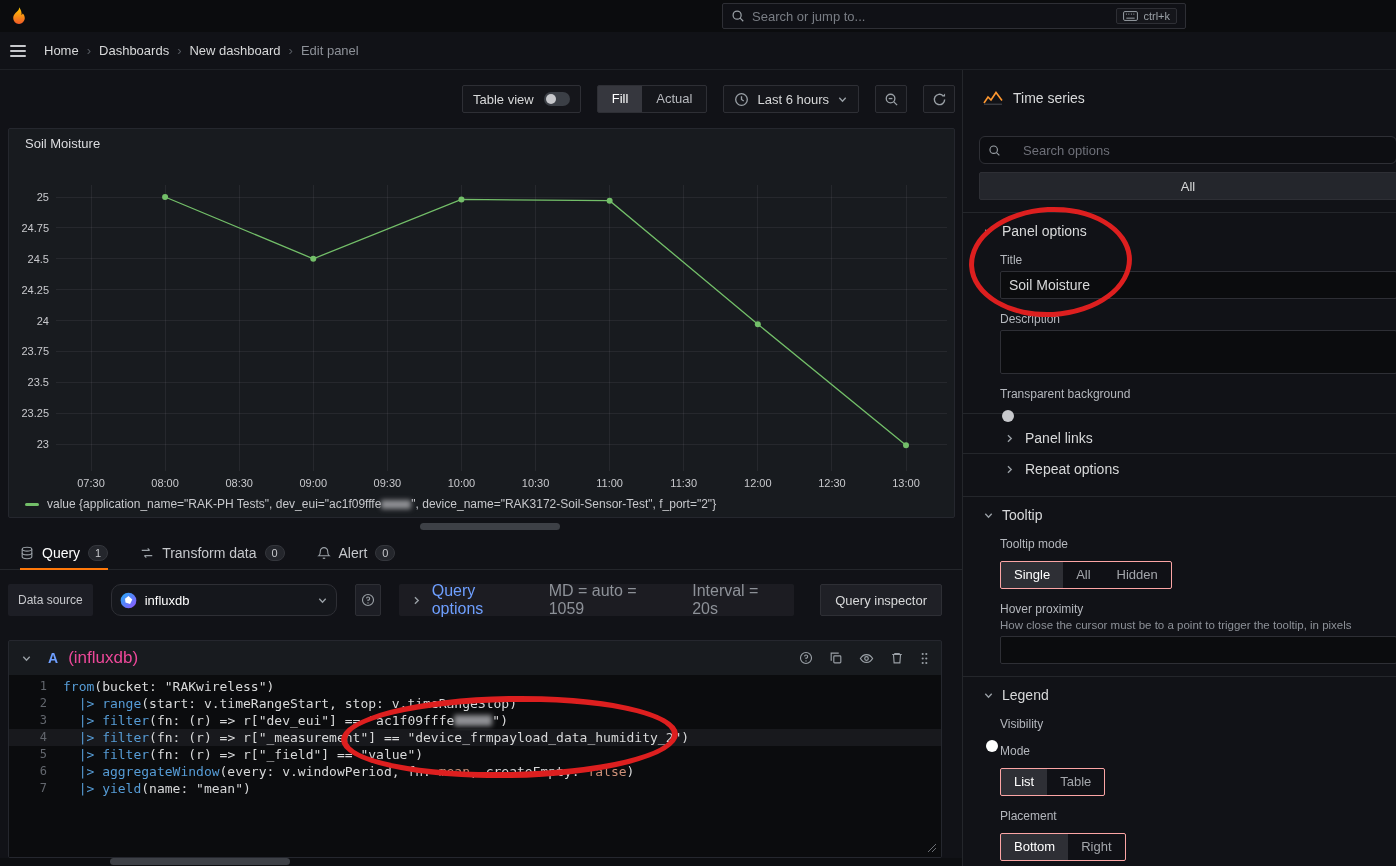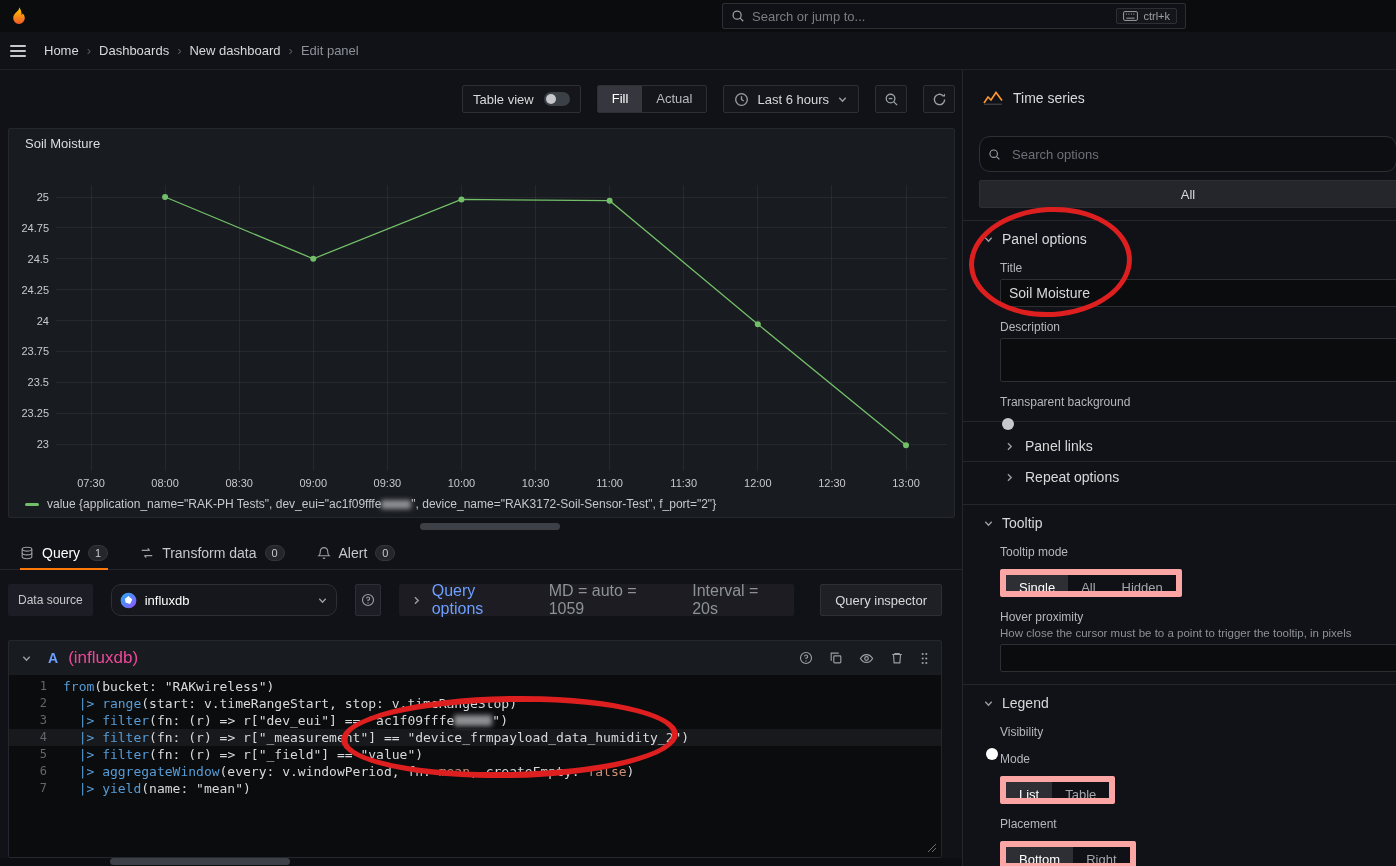--- a/index.html
+++ b/index.html
@@ -85,33 +85,33 @@
   .redact{display:inline-block;width:38px;height:11px;background:#8f9094;filter:blur(2.5px);border-radius:1px;vertical-align:-1px}
   .redact-sm{width:30px;height:9px}
   .resize-corner{position:absolute;right:4px;bottom:4px}
 
   .bottom-scroll-track{position:absolute;left:0;top:858px;width:962px;height:8px;background:#0d0e11}
   .bottom-scroll-thumb{position:absolute;left:110px;top:858px;width:180px;height:7px;background:#3d4046;border-radius:4px;cursor:pointer}
 
   
   .sidebar{position:absolute;left:962px;top:70px;width:434px;height:796px;border-left:1px solid #24262b;background:#111217;padding:14px 0 0 16px;overflow:hidden}
   .viz-row{display:flex;align-items:center;gap:10px;padding-left:4px;height:28px;font-size:14px;font-weight:500;color:#d8d9da;cursor:pointer}
-  .opt-search{margin-top:24px;width:418px;height:36px;border:1px solid #2e2f35;border-radius:11px;background:#0d0e12;display:flex;align-items:center;gap:11px;padding:0 8px;color:#6e7079}
+  .opt-search{margin-top:24px;width:418px;height:28px;border:1px solid #2e2f35;border-radius:6px;background:#0d0e12;display:flex;align-items:center;gap:22px;padding:0 8px;color:#6e7079}
   .opt-search input{flex:1;background:transparent;border:none;outline:none;color:#c7c8cc;font-size:13px;font-family:"Liberation Sans",sans-serif}
   .opt-search input::placeholder{color:#6e7079}
   .all-btn{margin-top:8px;width:418px;height:28px;background:#24262c;border:1px solid #2e2f35;border-radius:2px;display:flex;align-items:center;justify-content:center;font-size:13px;font-weight:500;color:#d8d9da;cursor:pointer}
   .divider{height:1px;background:#24262b;margin:12px 0 9px -16px}
   .sec-head{display:flex;align-items:center;gap:8px;padding-left:4px;height:18px;font-size:14px;font-weight:500;color:#d8d9da;cursor:pointer}
   .fld-label{margin:13px 0 4px 21px;font-size:12px;color:#b4b7bd}
   .fld-input,.fld-textarea{display:block;margin-left:21px;width:397px;height:28px;background:#0b0c0e;border:1px solid #2e2f35;border-radius:2px;color:#d8d9da;font-size:14px;padding:0 8px;font-family:"Liberation Sans",sans-serif;outline:none}
   .fld-textarea{height:44px;resize:none;padding-top:5px}
   .tgl-wrap{margin:7px 0 0 21px}
   .link-row{display:flex;align-items:center;gap:10px;margin-left:25px;height:30px;font-size:14px;color:#d8d9da;cursor:pointer}
   .row-divider{height:1px;background:#24262b;margin-left:-16px}
-  .radiogroup{display:inline-flex;margin-left:21px;margin-top:6px;height:28px;background:#101116;border:6px solid #fca5a5;border-radius:2px;overflow:hidden}
+  .radiogroup{display:inline-flex;margin-left:21px;margin-top:6px;height:28px;background:#101116;border:1px solid #fca5a5;border-radius:2px;overflow:hidden}
   .radiogroup .opt{padding:0 13px;line-height:26px;font-size:13px;color:#a3a6ab;cursor:pointer}
   .radiogroup .opt.sel{background:rgba(204,204,220,0.16);color:#fff}
   .help-text{margin:3px 0 0 21px;font-size:11.5px;color:#8d9198;width:400px}
 
   
   .circ{position:absolute;border-radius:50%;pointer-events:none;z-index:120}
   .circ-title{left:969px;top:207px;width:163px;height:110px;border:5px solid #dd1f1f;transform:rotate(-3deg)}
   .circ-query{left:341px;top:696px;width:337px;height:82px;border:6px solid #dd1f1f;transform:rotate(-1deg)}
 
   .icon{display:flex;align-items:center;justify-content:center;color:#9aa0a6}

